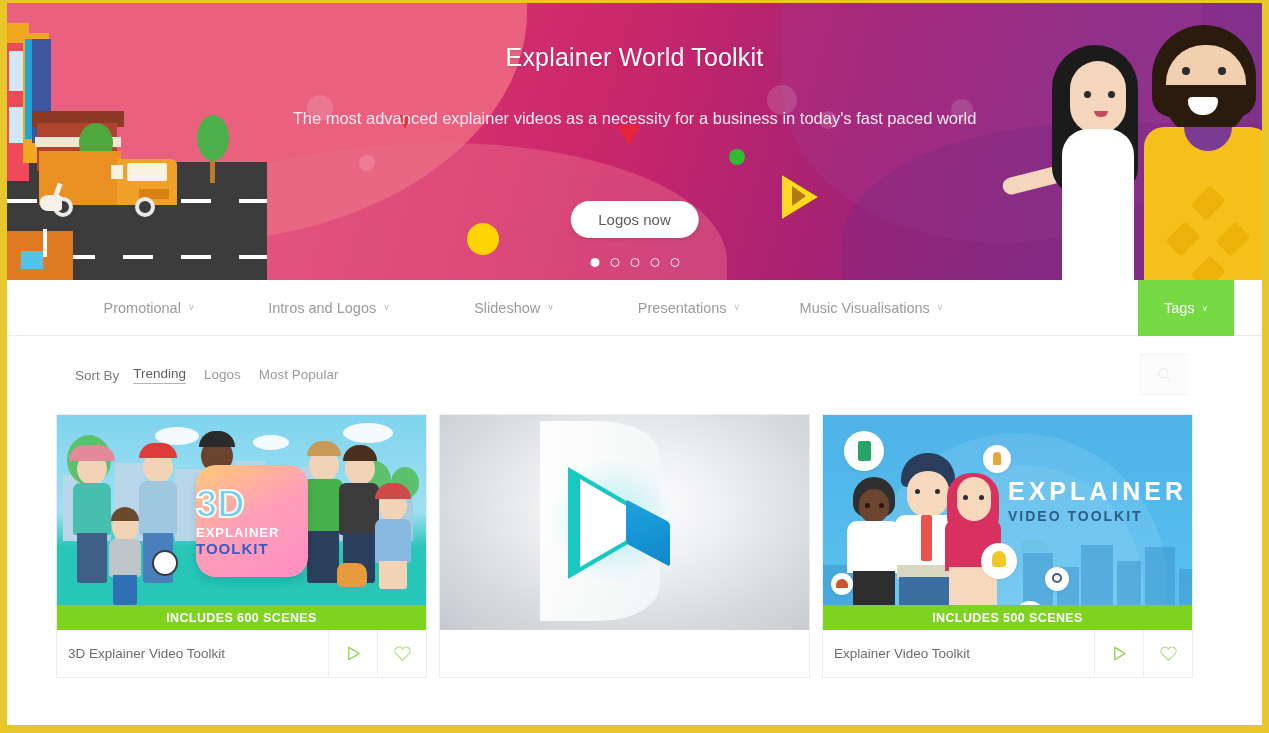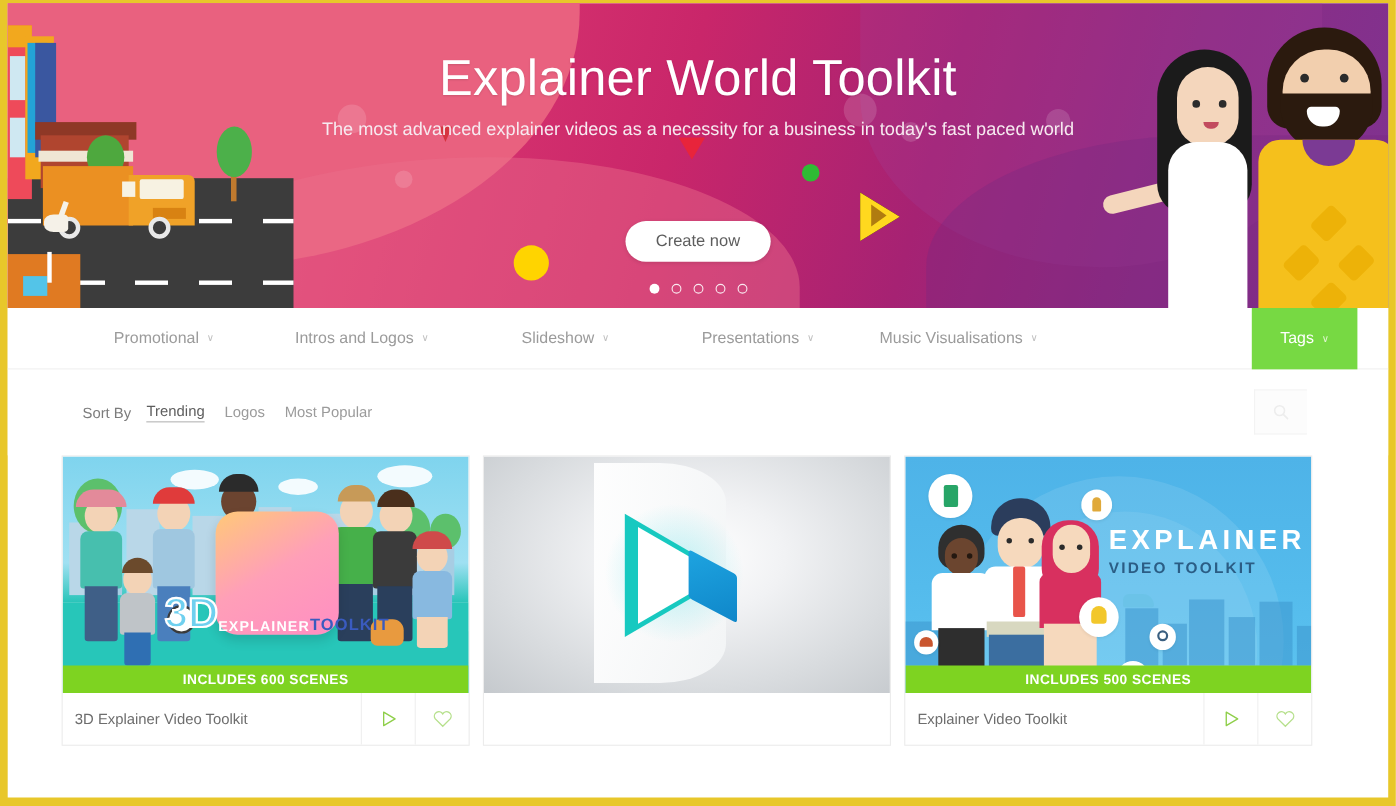--- a/index.html
+++ b/index.html
@@ -101,21 +101,21 @@
   .truckWheel2 { position:absolute; left:128px; top:194px; width:20px; height:20px; background:#3c3c3c; border-radius:50%; border:4px solid #e9e9e9; }
   .dog { position:absolute; left:33px; top:192px; width:22px; height:16px; background:#f5f1e8; border-radius:40% 20% 20% 40%; }
   .dogTail { position:absolute; left:48px; top:180px; width:5px; height:16px; background:#f5f1e8; transform:rotate(20deg); }
   .bldgLow { position:absolute; left:0; top:228px; width:66px; height:49px; background:#e07a22; }
   .bldgLowWin { position:absolute; left:14px; top:248px; width:22px; height:18px; background:#53c4e8; }
   .poleStrip { position:absolute; left:36px; top:226px; width:4px; height:28px; background:#ffffff; }
 
   .hero-title {
     position: absolute; left: 0; right: 0; top: 40px;
     text-align: center;
-    font-size: 46px; color: #ffffff; font-weight: 400;
+    font-size: 25px; color: #ffffff; font-weight: 400;
     letter-spacing: 0.2px;
     text-shadow: 0 1px 2px rgba(0,0,0,0.12);
   }
   .hero-sub {
     position: absolute; left: 0; right: 0; top: 106px;
     text-align: center;
     font-size: 16.5px; color: #f7eaf0; font-weight: 400;
   }
   .btn-create {
     position: absolute; left: 50%; top: 198px;
@@ -294,21 +294,21 @@
   .t1 .sb { position:absolute; bottom:0; background:#b9d7e8; }
   .t1 .cloud { position:absolute; background:#ffffff; border-radius:50%; opacity:.9; }
   .t1 .tree { position:absolute; background:#5cc06c; border-radius:50%; }
   .t1 .head { position:absolute; border-radius:50%; }
   .t1 .body { position:absolute; border-radius:7px 7px 3px 3px; }
   .t1 .legs { position:absolute; background:#3f5f87; border-radius:0 0 3px 3px; }
   .t1 .logo {
     position:absolute; left:139px; top:50px; width:112px; height:112px;
     background: linear-gradient(150deg,#ffc978 0%, #ff9fb8 48%, #ff8ec2 100%);
     border-radius:20px;
-    display:flex; flex-direction:row; align-items:flex-end; justify-content:center;
+    display:flex; flex-direction:column; align-items:flex-start; justify-content:center;
     box-shadow: 0 5px 10px rgba(0,0,0,.12);
   }
   .t1 .logo .l3d { font-size:38px; font-weight:bold; color:#6fd0ef; -webkit-text-stroke:2px #ffffff; line-height:1; }
   .t1 .logo .lex { font-size:13px; font-weight:bold; color:#ffffff; letter-spacing:1px; margin-top:2px; }
   .t1 .logo .ltk { font-size:15px; font-weight:bold; color:#3a5bbf; letter-spacing:1px; }
   .t1 .ball { position:absolute; left:95px; top:135px; width:26px; height:26px; border-radius:50%; background:#ffffff; border:2px solid #3a3a3a; }
   .t1 .dog2 { position:absolute; left:280px; top:148px; width:30px; height:24px; background:#e89a3f; border-radius:8px 10px 6px 6px; }
 
   
   .t2 {
@@ -401,21 +401,21 @@
         <div class="truckWheel2"></div>
       <div class="dogTail"></div>
         <div class="dog"></div>
       <div class="bldgLow"></div>
         <div class="bldgLowWin"></div>
         <div class="poleStrip"></div>
     </div>
 
     <h1 class="hero-title">Explainer World Toolkit</h1>
     <p class="hero-sub">The most advanced explainer videos as a necessity for a business in today's fast paced world</p>
-    <button class="btn-create">Create now</button>
+    <button class="btn-create">Logos now</button>
 
     <div class="dots">
       <span class="dot active"></span>
       <span class="dot"></span>
       <span class="dot"></span>
       <span class="dot"></span>
       <span class="dot"></span>
     </div>
 
     <div class="chars">

